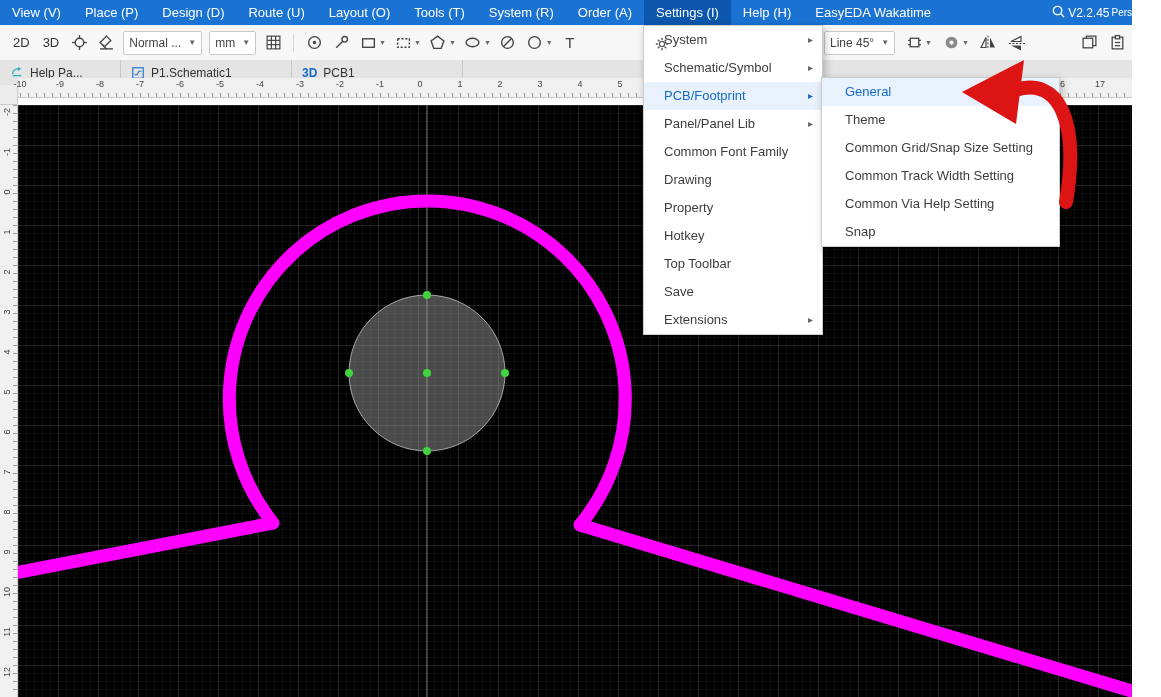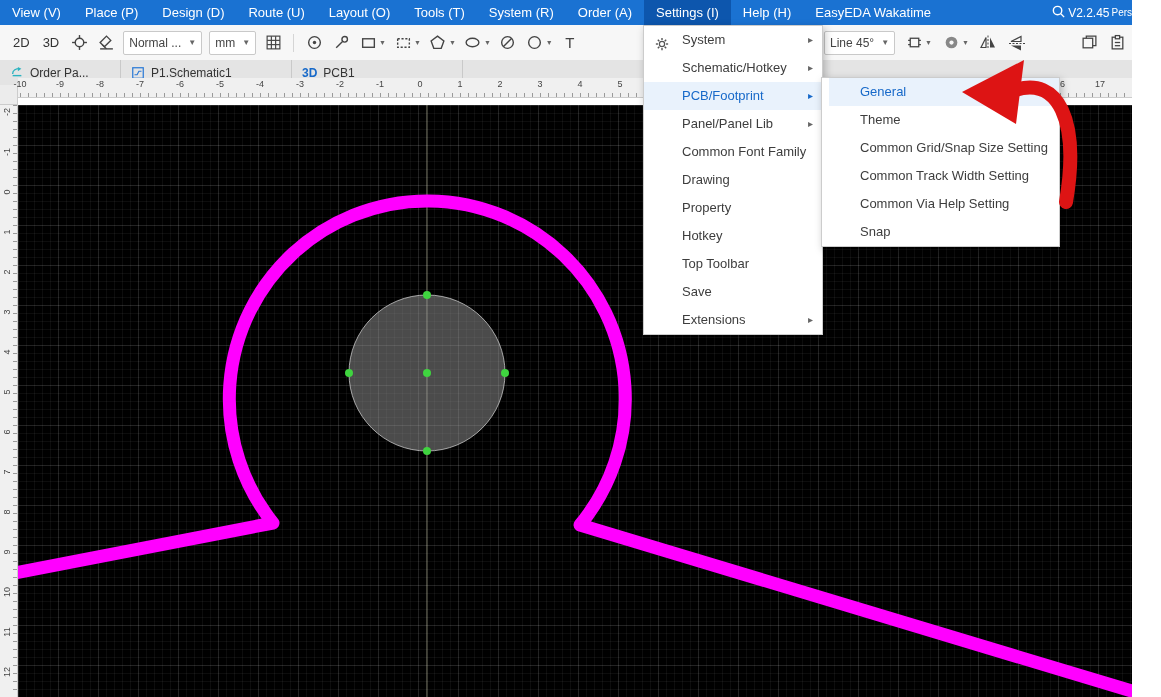--- a/index.html
+++ b/index.html
@@ -51,22 +51,22 @@
       repeating-linear-gradient(to right, rgba(255,255,255,0.09) 0 1px, transparent 1px 40px),
       repeating-linear-gradient(to bottom, rgba(255,255,255,0.09) 0 1px, transparent 1px 40px),
       repeating-linear-gradient(to right, rgba(255,255,255,0.05) 0 1px, transparent 1px 8px),
       repeating-linear-gradient(to bottom, rgba(255,255,255,0.05) 0 1px, transparent 1px 8px);}
   .canvas svg{position:absolute;left:0;top:0;}
 
   
   .menu{position:absolute;background:#fff;border:1px solid #ccc;box-shadow:2px 3px 8px rgba(0,0,0,.25);z-index:20;font-size:13px;color:#3d3d3d;}
   .settings-menu{left:643px;top:25px;width:178px;}
   .pcb-submenu{left:821px;top:77px;width:237px;z-index:21;}
-  .menu-item{position:relative;height:28px;line-height:28px;padding-left:38px;cursor:default;white-space:nowrap;}
-  .pcb-submenu .menu-item{padding-left:31px;margin-left:7px;}
+  .menu-item{position:relative;height:28px;line-height:28px;padding-left:20px;cursor:default;white-space:nowrap;}
+  .pcb-submenu .menu-item{padding-left:23px;}
   .menu-item.active{background:#e9f2fc;color:#1769c9;}
   .mi-icon{position:absolute;left:11px;top:7px;}
   .mi-arrow{position:absolute;right:9px;top:0;font-size:10px;color:#666;}
   .menu-item.active .mi-arrow{color:#1769c9;}
 
   
   .annot{position:absolute;left:940px;top:50px;width:175px;height:175px;z-index:30;pointer-events:none;}
 </style>
 </head>
 <body>
@@ -263,21 +263,21 @@
     </div>
   </div>
 
   <div class="tabbar">
     <div class="tab" style="width:100px">
       <svg width="14" height="14" viewBox="0 0 16 16">
           <path d="M3 9 C3 5 7 3 11 3" fill="none" stroke="#2bb3c0" stroke-width="1.6"></path>
           <path d="M9 1 L13 3 L9 6 Z" fill="#2bb3c0"></path>
           <path d="M3 11 L13 11" stroke="#2bb3c0" stroke-width="1.6"></path>
         </svg>
-      <span>Order Pa...</span>
+      <span>Help Pa...</span>
     </div>
     <div class="tab" style="width:150px">
       <svg width="14" height="14" viewBox="0 0 16 16">
           <rect x="2" y="2" width="12" height="12" fill="none" stroke="#2878d6" stroke-width="1.4"></rect>
           <path d="M4 10 L7 10 L9 6 L12 6" fill="none" stroke="#2878d6" stroke-width="1.3"></path>
         </svg>
       <span>P1.Schematic1</span>
     </div>
     <div class="tab" style="width:150px">
       <span class="tab-3d-prefix">3D</span>
@@ -370,21 +370,21 @@
               <line x1="11.1" y1="11.1" x2="12.8" y2="12.8"></line>
               <line x1="3.2" y1="12.8" x2="4.9" y2="11.1"></line>
               <line x1="11.1" y1="4.9" x2="12.8" y2="3.2"></line>
             </g>
           </svg>
       </span>
       <span>System</span>
       <span class="mi-arrow">▸</span>
     </div>
     <div class="menu-item">
-      <span>Schematic/Hotkey</span>
+      <span>Schematic/Symbol</span>
       <span class="mi-arrow">▸</span>
     </div>
     <div class="menu-item active">
       <span>PCB/Footprint</span>
       <span class="mi-arrow">▸</span>
     </div>
     <div class="menu-item">
       <span>Panel/Panel Lib</span>
       <span class="mi-arrow">▸</span>
     </div>

